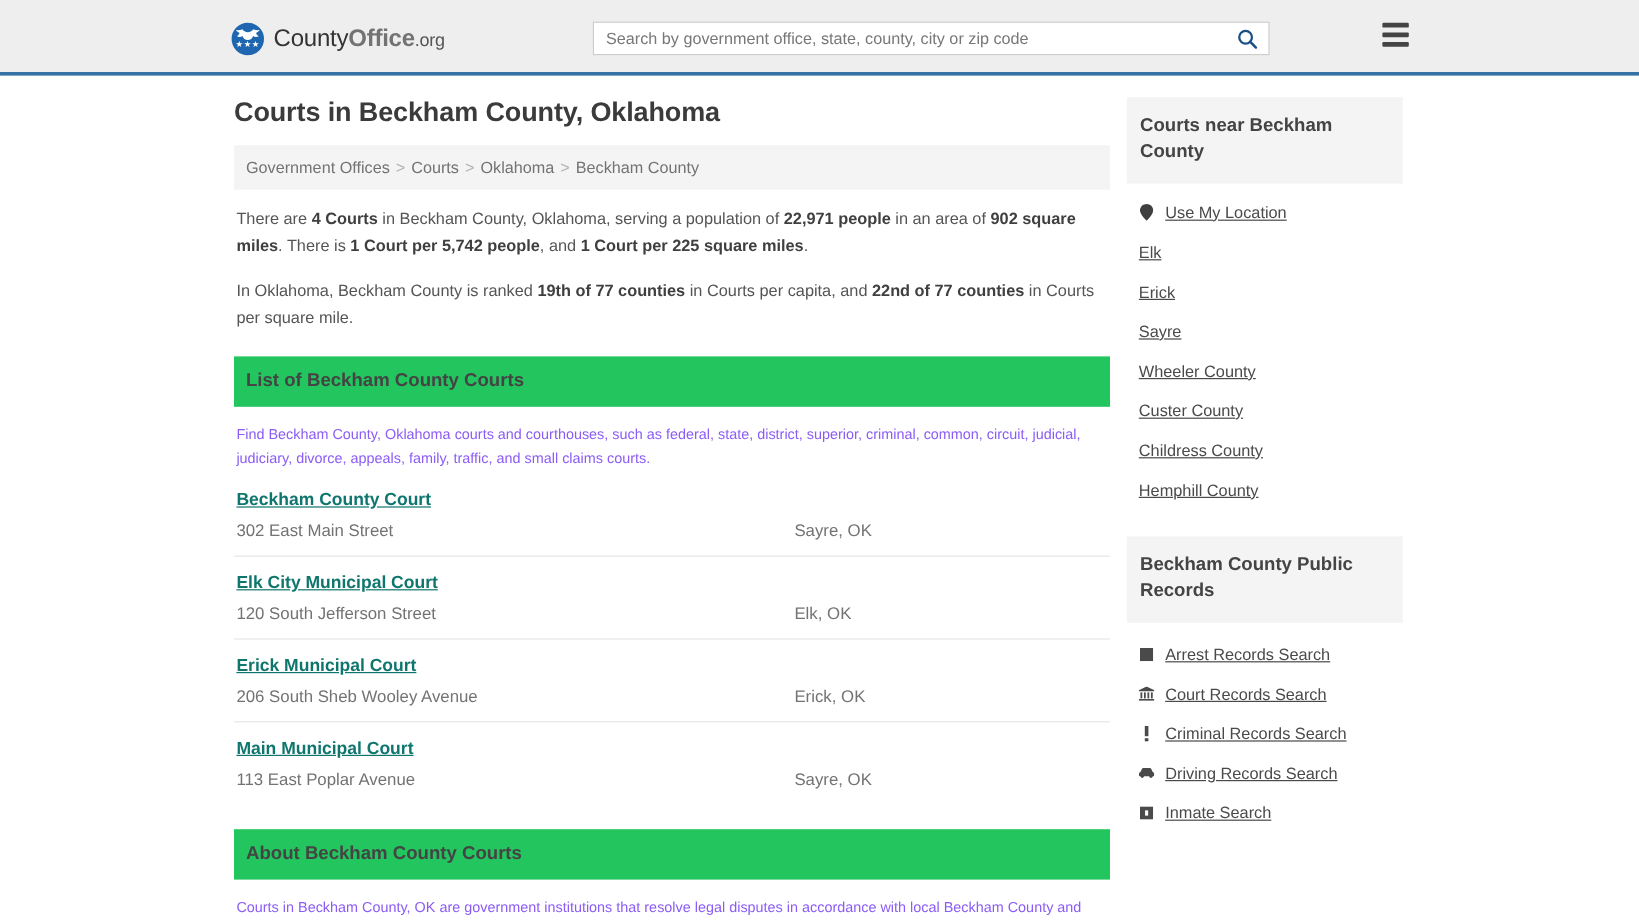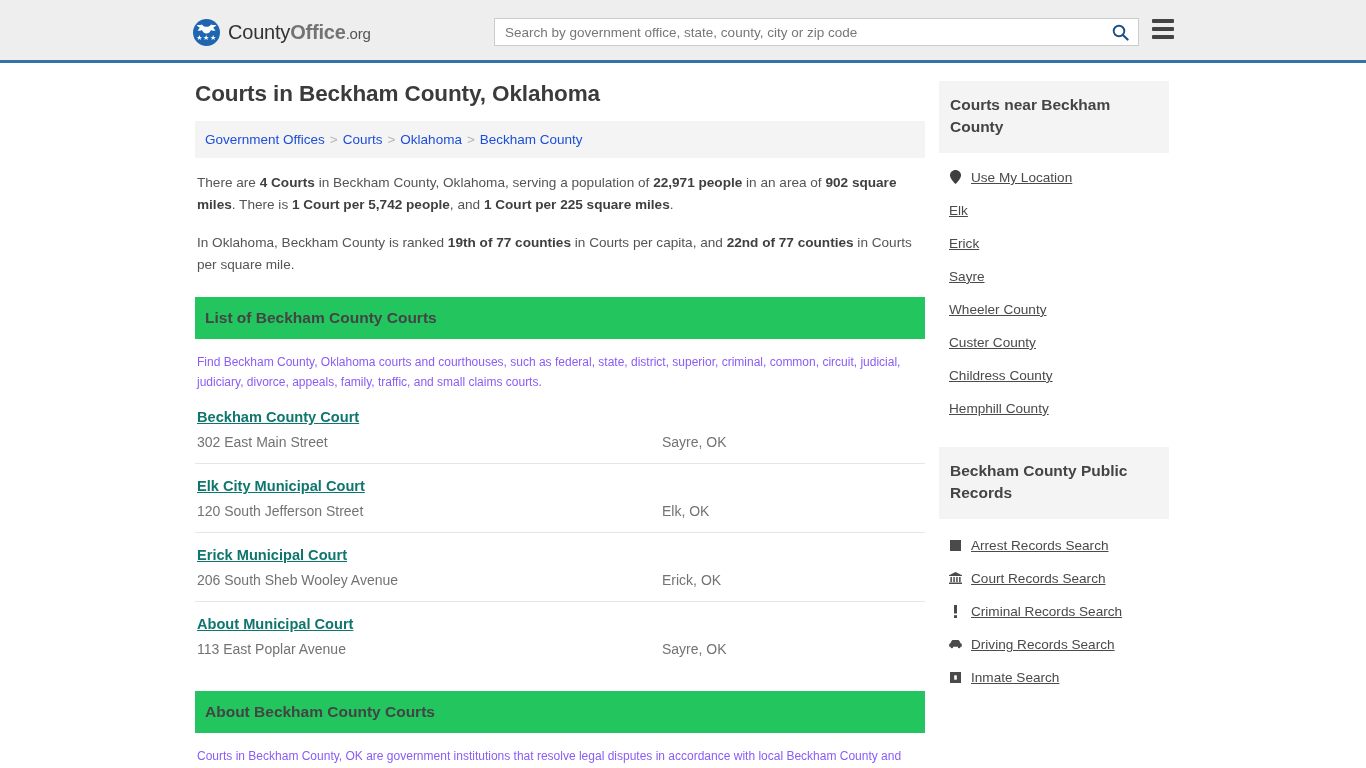--- a/index.html
+++ b/index.html
@@ -55,21 +55,21 @@
     letter-spacing: -0.2px;
     white-space: nowrap;
   }
   .logo-text .b { color: #737373; font-weight: bold; }
   .logo-text .n { font-weight: normal; }
   .logo-text .tld { color: #555555; font-size: 15px; }
 
   .search-wrap {
     position: absolute;
     left: 494px; top: 18px;
-    width: 645px; height: 28px;
+    width: 564px; height: 28px;
     background: #ffffff;
     border: 1px solid #cccccc;
     display: flex;
     align-items: center;
   }
   .search-input {
     flex: 1 1 auto;
     border: none;
     outline: none;
     height: 26px;
@@ -125,21 +125,21 @@
   }
 
   .breadcrumb {
     background: #f4f4f4;
     padding: 11px 10px;
     font-size: 13.5px;
     color: #666666;
     margin-bottom: 14px;
     white-space: nowrap;
   }
-  .breadcrumb a { color: #1d4ed8; text-decoration: none; }
+  .breadcrumb a { color: #737373; text-decoration: none; }
   .breadcrumb .sep { color: #b3b3b3; margin: 0 5px; }
 
   .intro { padding: 0 2px; }
   .intro p {
     margin: 0 0 16px 0;
     font-size: 13.6px;
     line-height: 1.62;
     color: #555555;
   }
   .intro p:last-child { margin-bottom: 0; }
@@ -293,21 +293,21 @@
         </div>
       </div>
       <div class="court-row">
         <span class="court-name">Erick Municipal Court</span>
         <div class="court-detail">
           <span class="court-addr">206 South Sheb Wooley Avenue</span>
           <span class="court-city">Erick, OK</span>
         </div>
       </div>
       <div class="court-row">
-        <span class="court-name">About Municipal Court</span>
+        <span class="court-name">Main Municipal Court</span>
         <div class="court-detail">
           <span class="court-addr">113 East Poplar Avenue</span>
           <span class="court-city">Sayre, OK</span>
         </div>
       </div>
     </div>
 
     <div class="section-head">About Beckham County Courts</div>
     <div class="section-body">
       <p>Courts in Beckham County, OK are government institutions that resolve legal disputes in accordance with local Beckham County and Oklahoma law and are housed in Beckham County courthouses. Courts are divided into Criminal Courts and Civil Courts. In Beckham County Criminal Courts, the government prosecutes a case against</p>

